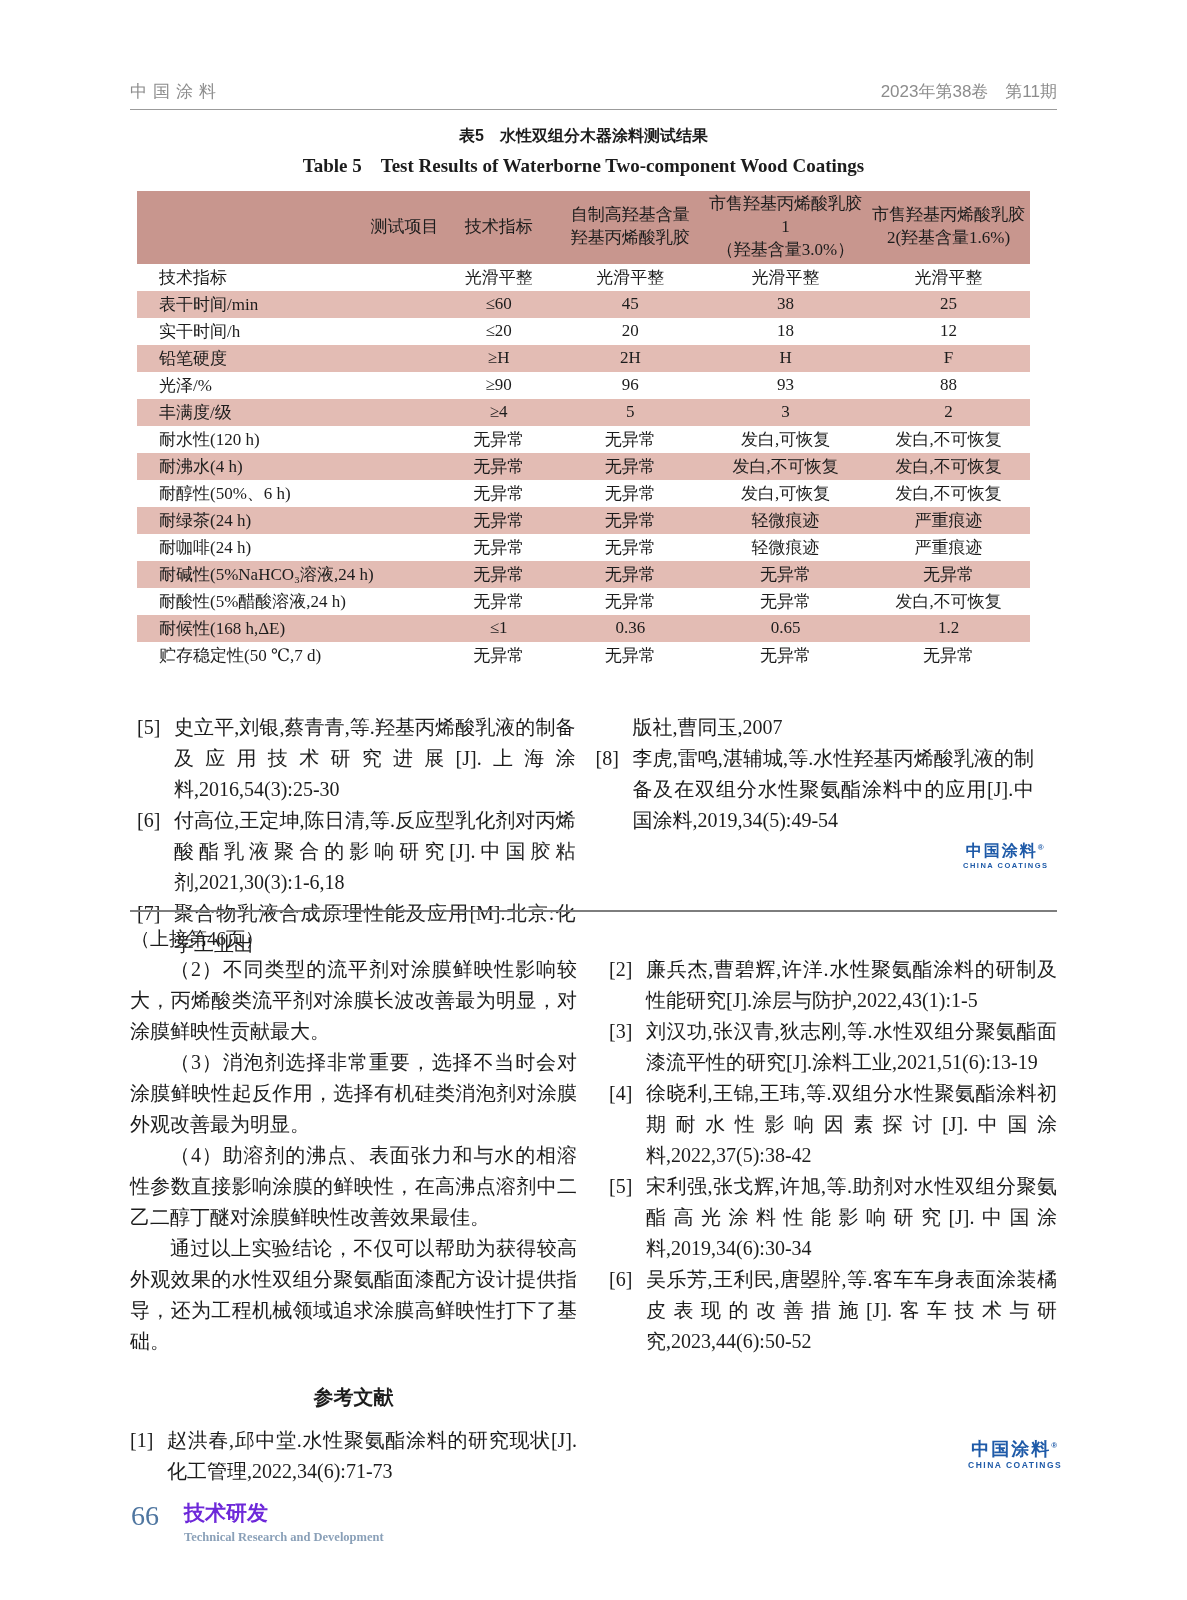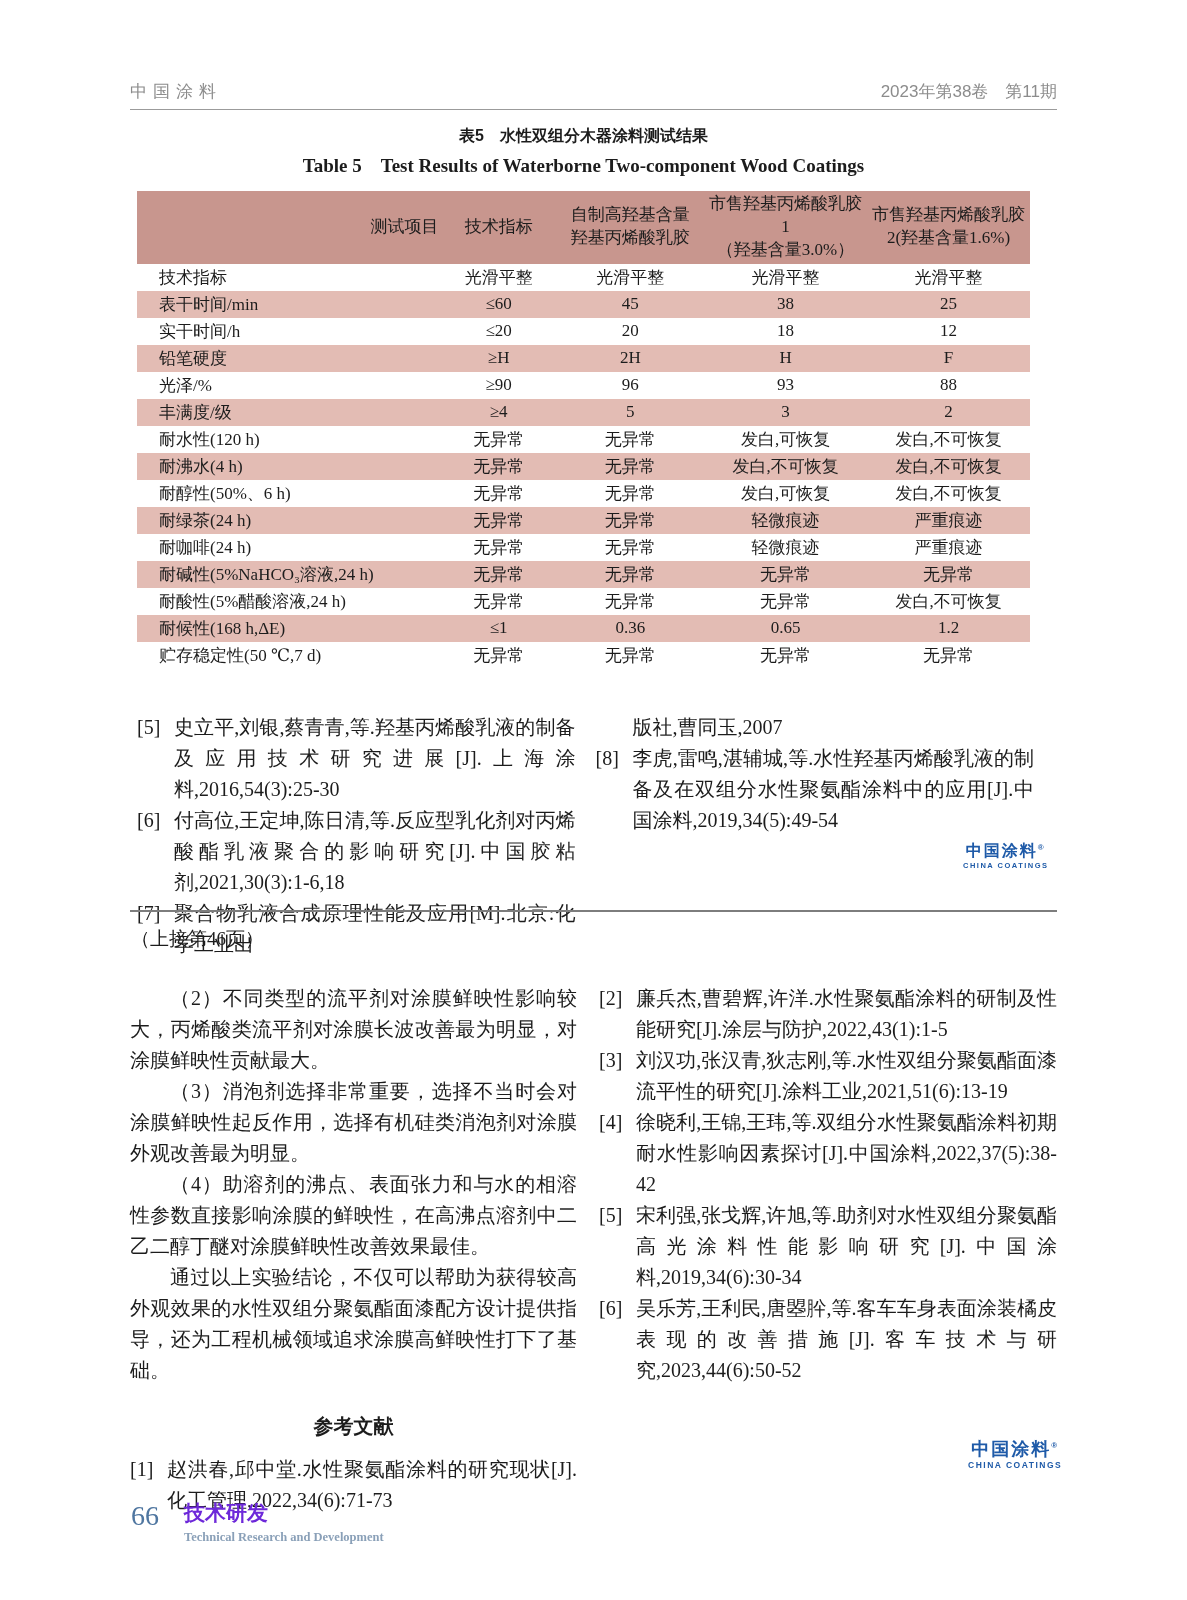--- a/index.html
+++ b/index.html
@@ -54,21 +54,21 @@
   .logo-top { position:absolute; left:963px; top:818px; }
   .logo-bottom { position:absolute; left:968px; top:1415px; }
   .logo-bottom .zh { font-size:18px; }
   .logo-bottom .en { font-size:8.5px; }
 
   
   .mid-divider { position:absolute; left:130px; top:910px; width:927px; height:2px; background:#7d7d7d; }
   .continuation { position:absolute; left:131px; top:926px; font-size:19px; }
 
   
-  .main-cols { position:absolute; left:130px; top:983px; width:927px; display:flex; gap:22px; }
+  .main-cols { position:absolute; left:130px; top:954px; width:927px; display:flex; gap:32px; }
   .main-left { width:447px; }
   .main-right { flex:1; }
   .body-par { font-size:20px; line-height:31px; text-indent:2em; text-align:justify; }
   .ref-heading { text-align:center; font-weight:bold; font-size:20px; margin:27px 0 14px 0;
     font-family:"Liberation Sans","DejaVu Sans",sans-serif; }
 
   
   .page-footer { position:absolute; left:131px; top:1486px; display:flex; align-items:center; }
   .page-num { font-size:28px; color:#4f76a0; margin-right:12px; align-self:center; }
   .footer-bar { width:3px; background:#4f76a0; margin-right:10px; }

